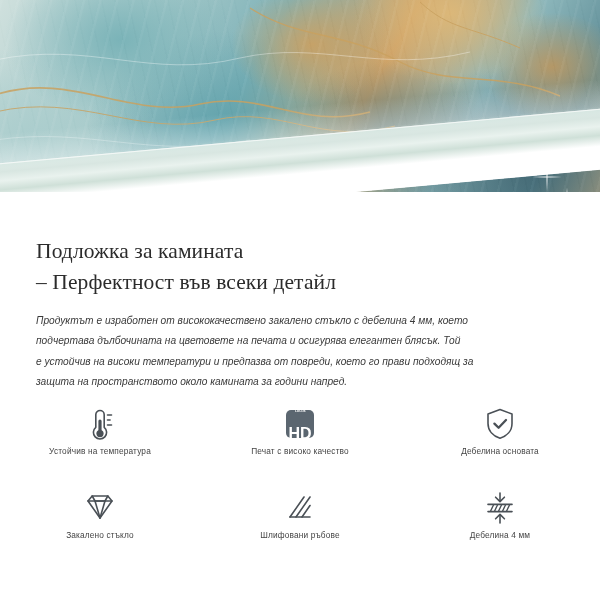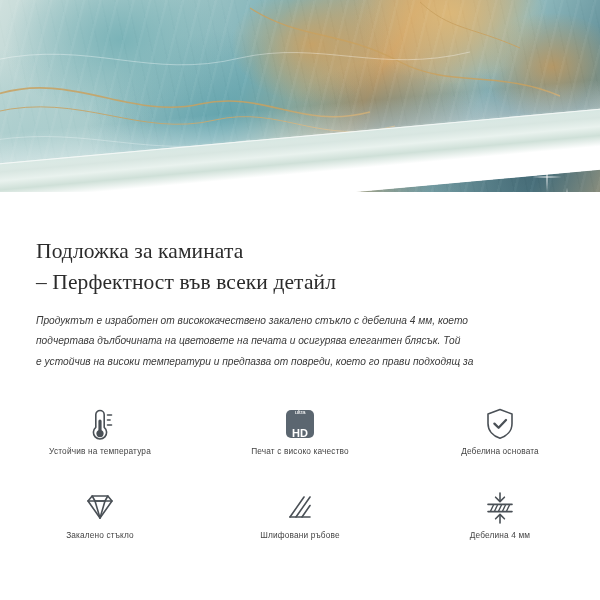--- a/index.html
+++ b/index.html
@@ -176,21 +176,21 @@
     border-radius: 5px;
     background: #5b6670;
     color: #ffffff;
     display: flex;
     flex-direction: column;
     align-items: center;
     justify-content: center;
     line-height: 1;
   }
   .ultrahd .t1 { font-size: 6px; letter-spacing: -0.2px; }
-  .ultrahd .t2 { font-size: 11px; font-weight: bold; margin-top: 13px; }
+  .ultrahd .t2 { font-size: 16px; font-weight: bold; margin-top: 13px; }
 
   .icon-stroke { stroke: #4a5056; fill: none; stroke-width: 1.6; stroke-linecap: round; stroke-linejoin: round; }
   .icon-fill { fill: #4a5056; }
 </style>
 </head>
 <body>
 
 <div class="page">
 
   <div class="hero">
@@ -224,20 +224,21 @@
   <div class="content">
     <h1 class="headline">
       <span>Подложка за камината</span>
       <span class="l2">– Перфектност във всеки детайл</span>
     </h1>
 
     <div class="body-copy">
       <p>Продуктът е изработен от висококачествено закалено стъкло с дебелина 4 мм, което</p>
       <p>подчертава дълбочината на цветовете на печата и осигурява елегантен блясък. Той</p>
       <p>е устойчив на високи температури и предпазва от повреди, което го прави подходящ за</p>
+      <p>защита на пространството около камината за години напред.</p>
     </div>
   </div>
 
   <div class="features">
 
     <div class="feature">
       <div class="glyph">
         <svg width="34" height="40" viewBox="0 0 34 40" xmlns="http://www.w3.org/2000/svg">
           <g class="icon-stroke">
             <path d="M17 6.5 a4.2 4.2 0 0 1 4.2 4.2 v12.6 a6.6 6.6 0 1 1 -8.4 0 V10.7 A4.2 4.2 0 0 1 17 6.5 z"></path>

